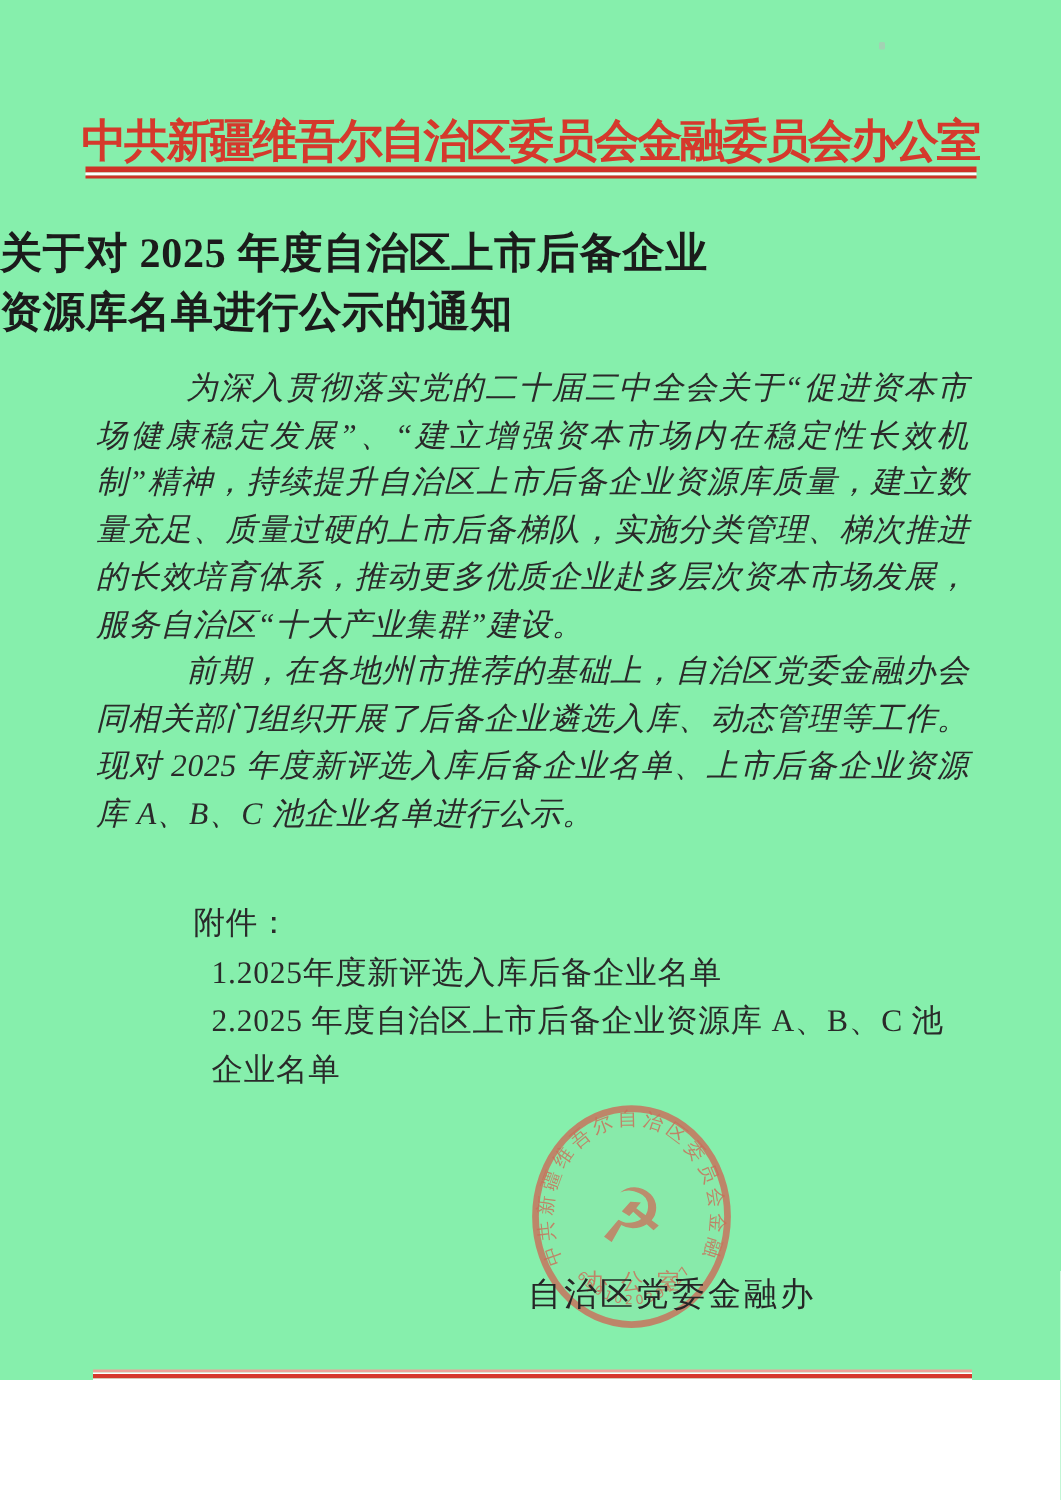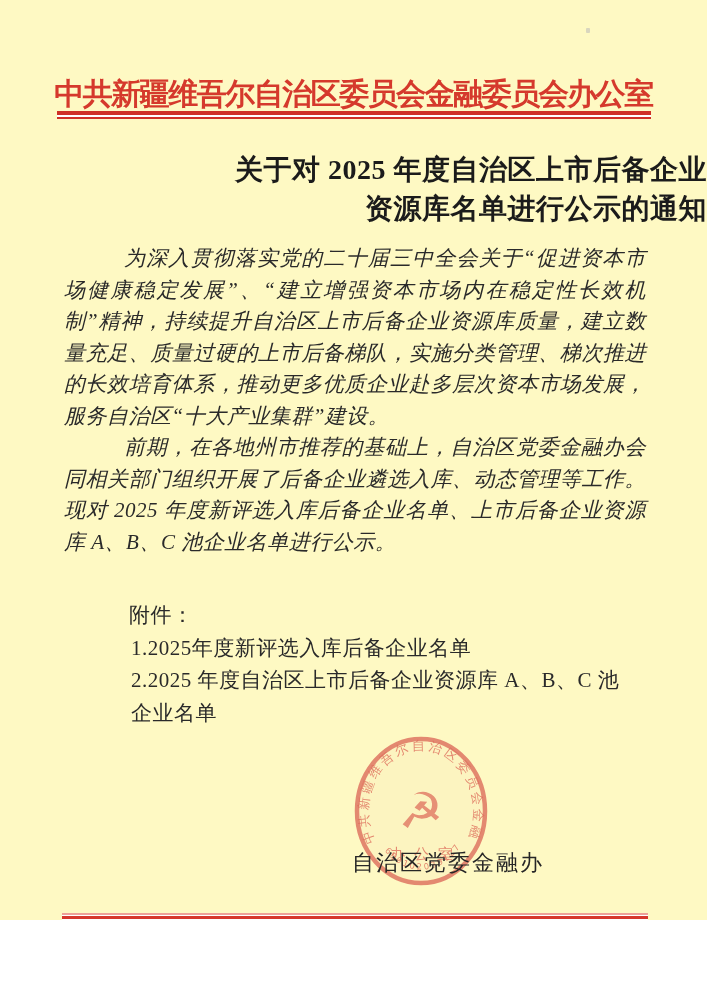--- a/index.html
+++ b/index.html
@@ -1,21 +1,21 @@
 <!DOCTYPE html>
 <html><head>
 <meta charset="utf-8">
 <style>
   * { margin:0; padding:0; box-sizing:border-box; }
   html,body { background:#ffffff; }
   .page {
     position:relative;
     width:707px; height:920px;
     margin:0 auto;
-    background:#fef9c3;
+    background:#86efac;
     overflow:hidden;
     font-family:"Liberation Serif","DejaVu Serif",serif;
     color:#242424;
   }
   .scan-speck {
     position:absolute; left:586px; top:28px;
     width:4px; height:5px; background:#b9b9b9; opacity:.55; border-radius:1px;
   }
   .org-name {
     position:absolute; top:74px; left:0; right:0;
@@ -26,21 +26,21 @@
     white-space:nowrap;
   }
   .rule-top {
     position:absolute; top:111px; left:57px; width:594px;
   }
   .rule-top .thick { height:4px; background:#cf3126; }
   .rule-top .gap   { height:2px; background:#ffffff; }
   .rule-top .thin  { height:2px; background:#cf3126; }
   .doc-title {
     position:absolute; top:150px; left:0; right:0;
-    text-align:right;
+    text-align:left;
     font-size:28px; font-weight:bold;
     color:#1b1b1b;
     line-height:39px;
     letter-spacing:0.5px;
   }
   .body-text {
     position:absolute; top:243px; left:64px; width:582px;
     font-size:21px;
     line-height:31.5px;
     text-align:justify;
@@ -48,21 +48,21 @@
     color:#2a2a2a;
   }
   .body-text p { text-indent:60px;font-style:italic; }
   .attachments {
     position:absolute; top:599px; left:129px;
     display:flex; align-items:flex-start;
     font-size:21px; line-height:32.5px;
     color:#2a2a2a; letter-spacing:0.5px;flex-direction:column;
   }
   .att-label { white-space:nowrap; }
-  .att-lines { margin-left:2px; }
+  .att-lines { margin-left:12px; }
   .seal {
     position:absolute; left:352px; top:735px;
     width:138px; height:152px;
     opacity:.85;
   }
   .sign-issuer {
     position:absolute; left:352px; top:848px;
     font-size:22px; letter-spacing:2px;
     color:#262626; white-space:nowrap;
   }

